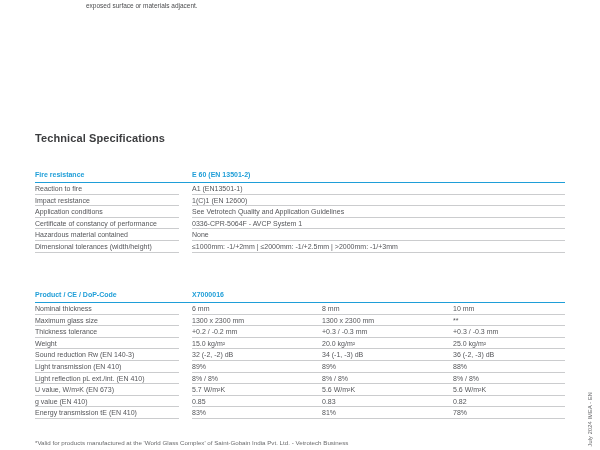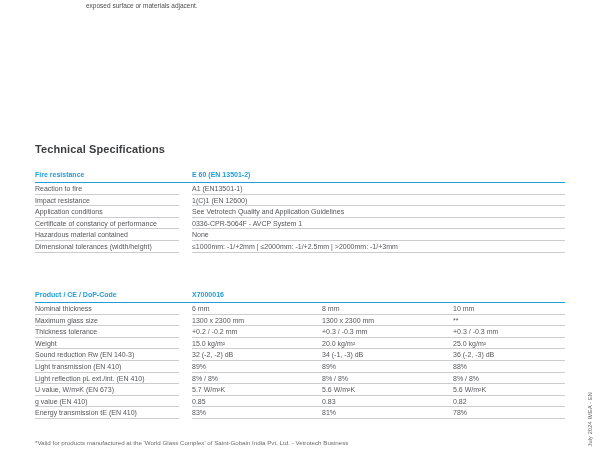--- a/index.html
+++ b/index.html
@@ -2,21 +2,21 @@
 <html><head>
 <meta charset="utf-8">
 <style>
   html,body { margin:0; padding:0; background:#e9e9e9; }
   .page {
     position:relative; width:600px; height:450px; background:#ffffff;
     font-family:"Liberation Sans", sans-serif; color:#55565a; overflow:hidden;
     margin:0 auto;
   }
   .top-text { position:absolute; left:86px; top:2px; font-size:6.5px; color:#4b4c4e; }
-  .heading  { position:absolute; left:35px; top:143px; font-size:11px; font-weight:bold; color:#3c3d3f; letter-spacing:0.1px; }
+  .heading  { position:absolute; left:35px; top:132px; font-size:11px; font-weight:bold; color:#3c3d3f; letter-spacing:0.1px; }
 
   .spec-table { position:absolute; left:35px; width:530px; }
   #fire-table    { top:170px; }
   #product-table { top:290px; }
 
   .thead {
     display:flex; height:13px; align-items:flex-start;
     border-bottom:1.5px solid #1f9ed8; color:#1f9ed8; font-weight:bold;
     font-size:7px; line-height:10px; box-sizing:border-box;
   }

